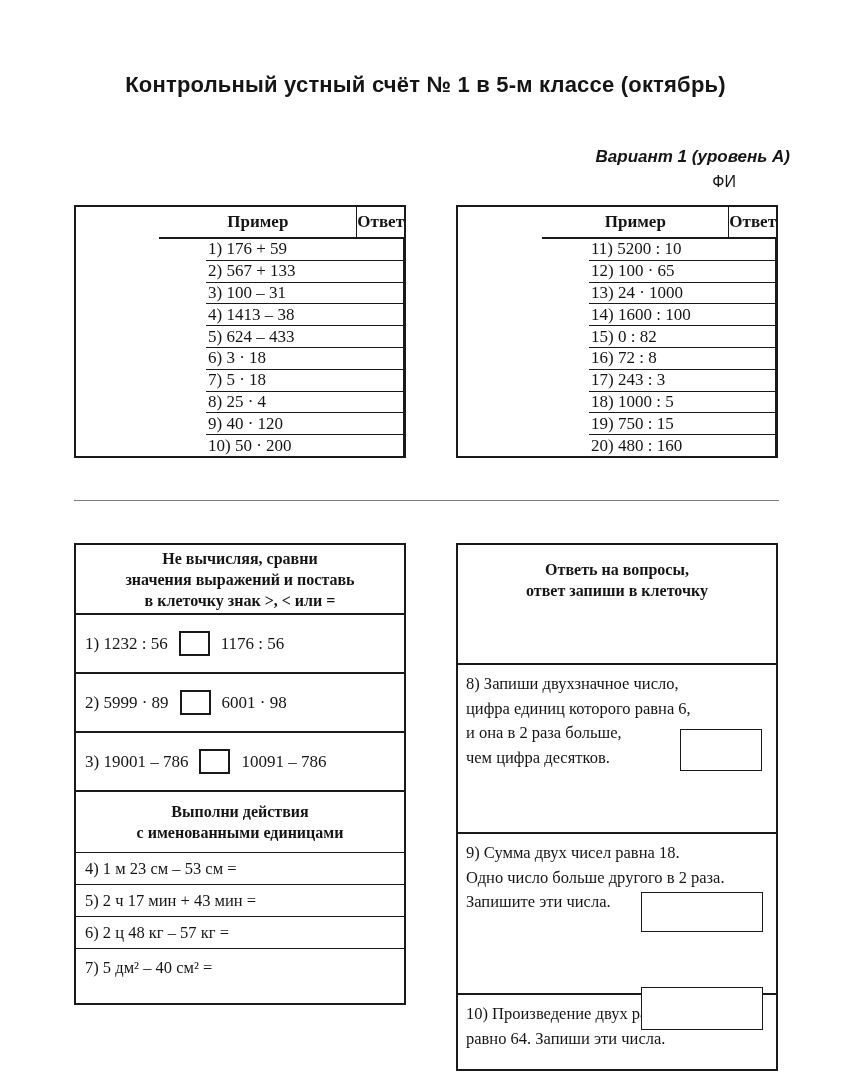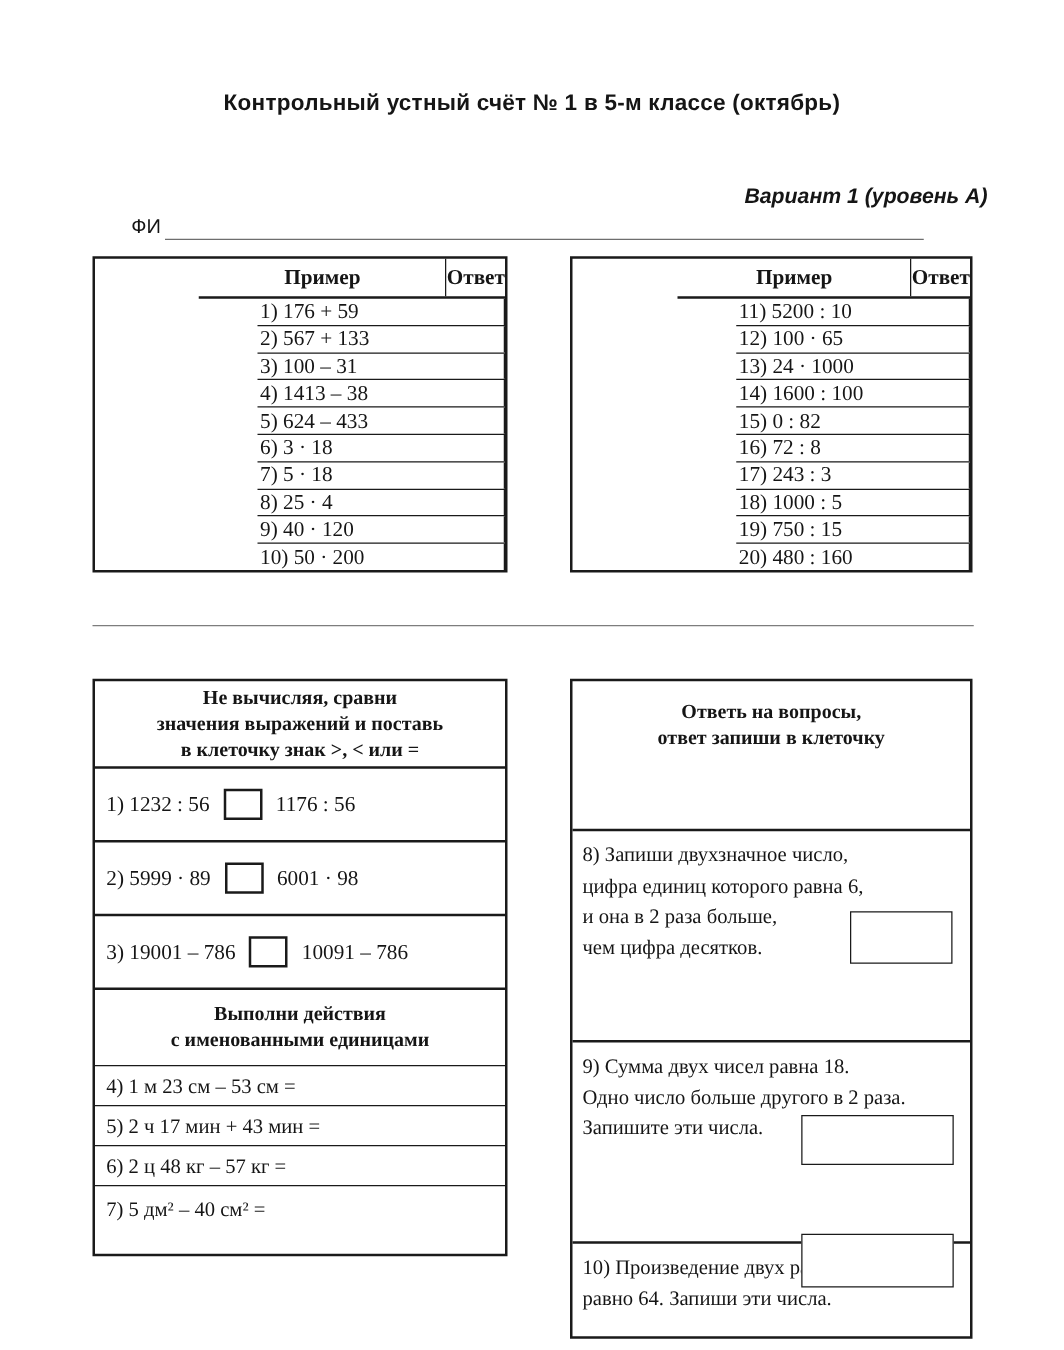--- a/index.html
+++ b/index.html
@@ -16,21 +16,21 @@
 
   
   .title {
     position: absolute;
     top: 72px;
     left: 0;
     width: 100%;
     margin: 0;
     text-align: center;
     font-family: "Liberation Sans", sans-serif;
-    font-size: 18px;
+    font-size: 22px;
     font-weight: bold;
     letter-spacing: 0.2px;
   }
   .variant {
     position: absolute;
     top: 120px;
     right: 61px;
     font-family: "Liberation Sans", sans-serif;
     font-size: 17px;
     font-weight: bold;
@@ -39,20 +39,21 @@
   }
   .fi-row {
     position: absolute;
     top: 172px;
     left: 105px;
     right: 112px;
     display: flex;
     align-items: flex-end;
     font-family: "Liberation Sans", sans-serif;
     font-size: 16px;
+    flex-direction: column;
   }
   .fi-label { padding-right: 3px; line-height: 20px; }
   .fi-line { flex: 1; border-bottom: 1.5px solid #6e6e6e; height: 19px; }
 
   
   .extable {
     position: absolute;
     top: 205px;
     height: 253px;
     border: 2px solid #1a1a1a;

